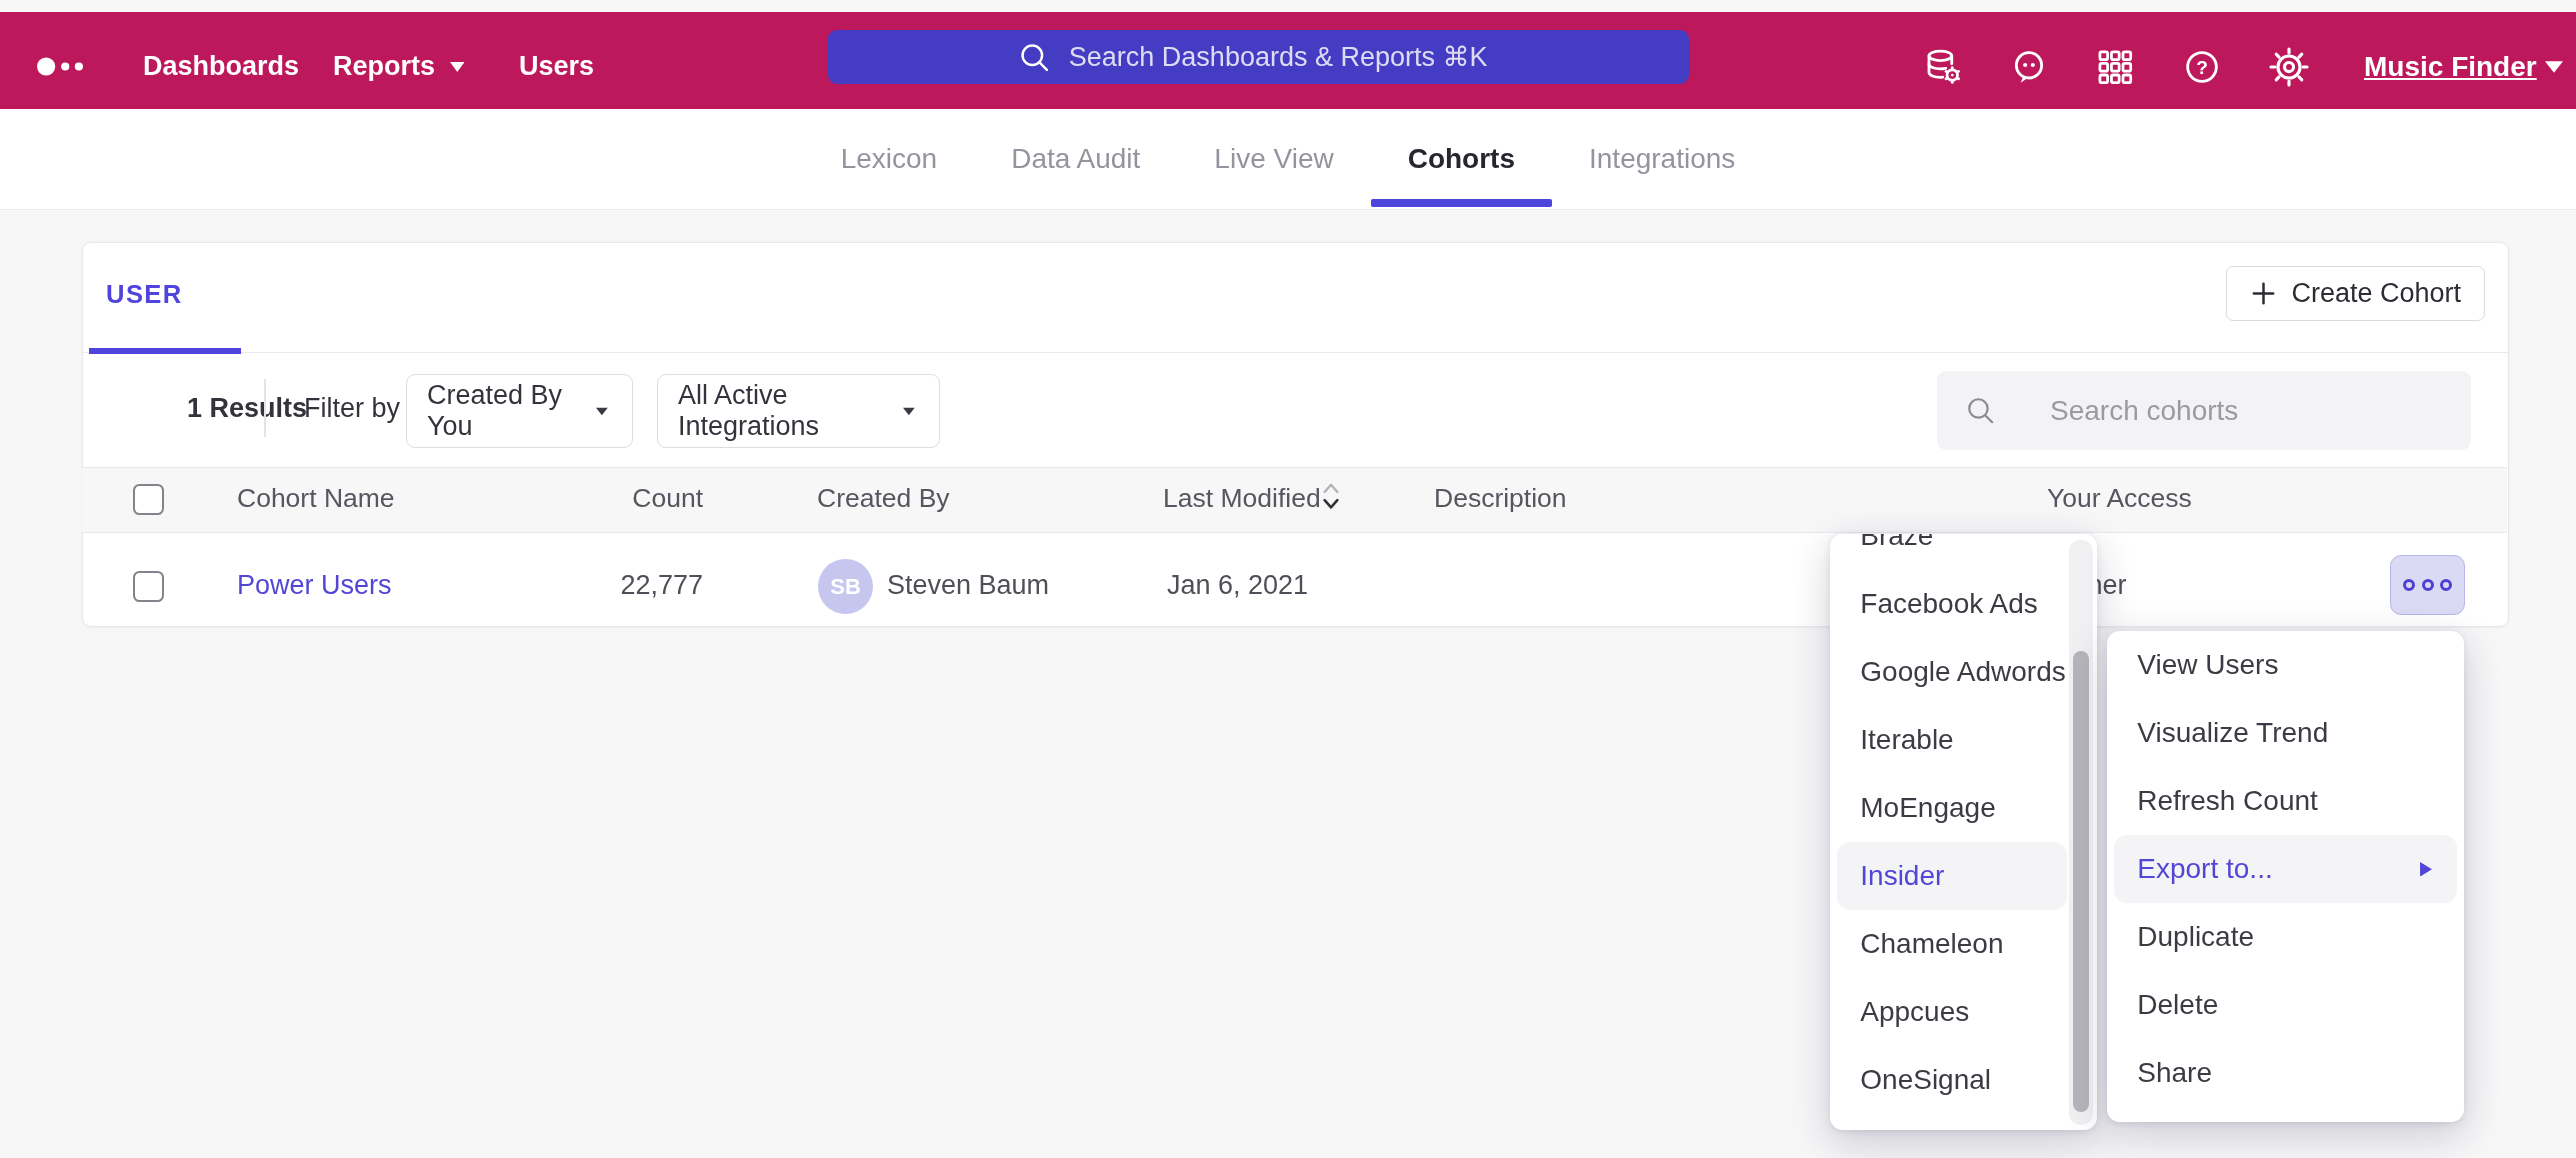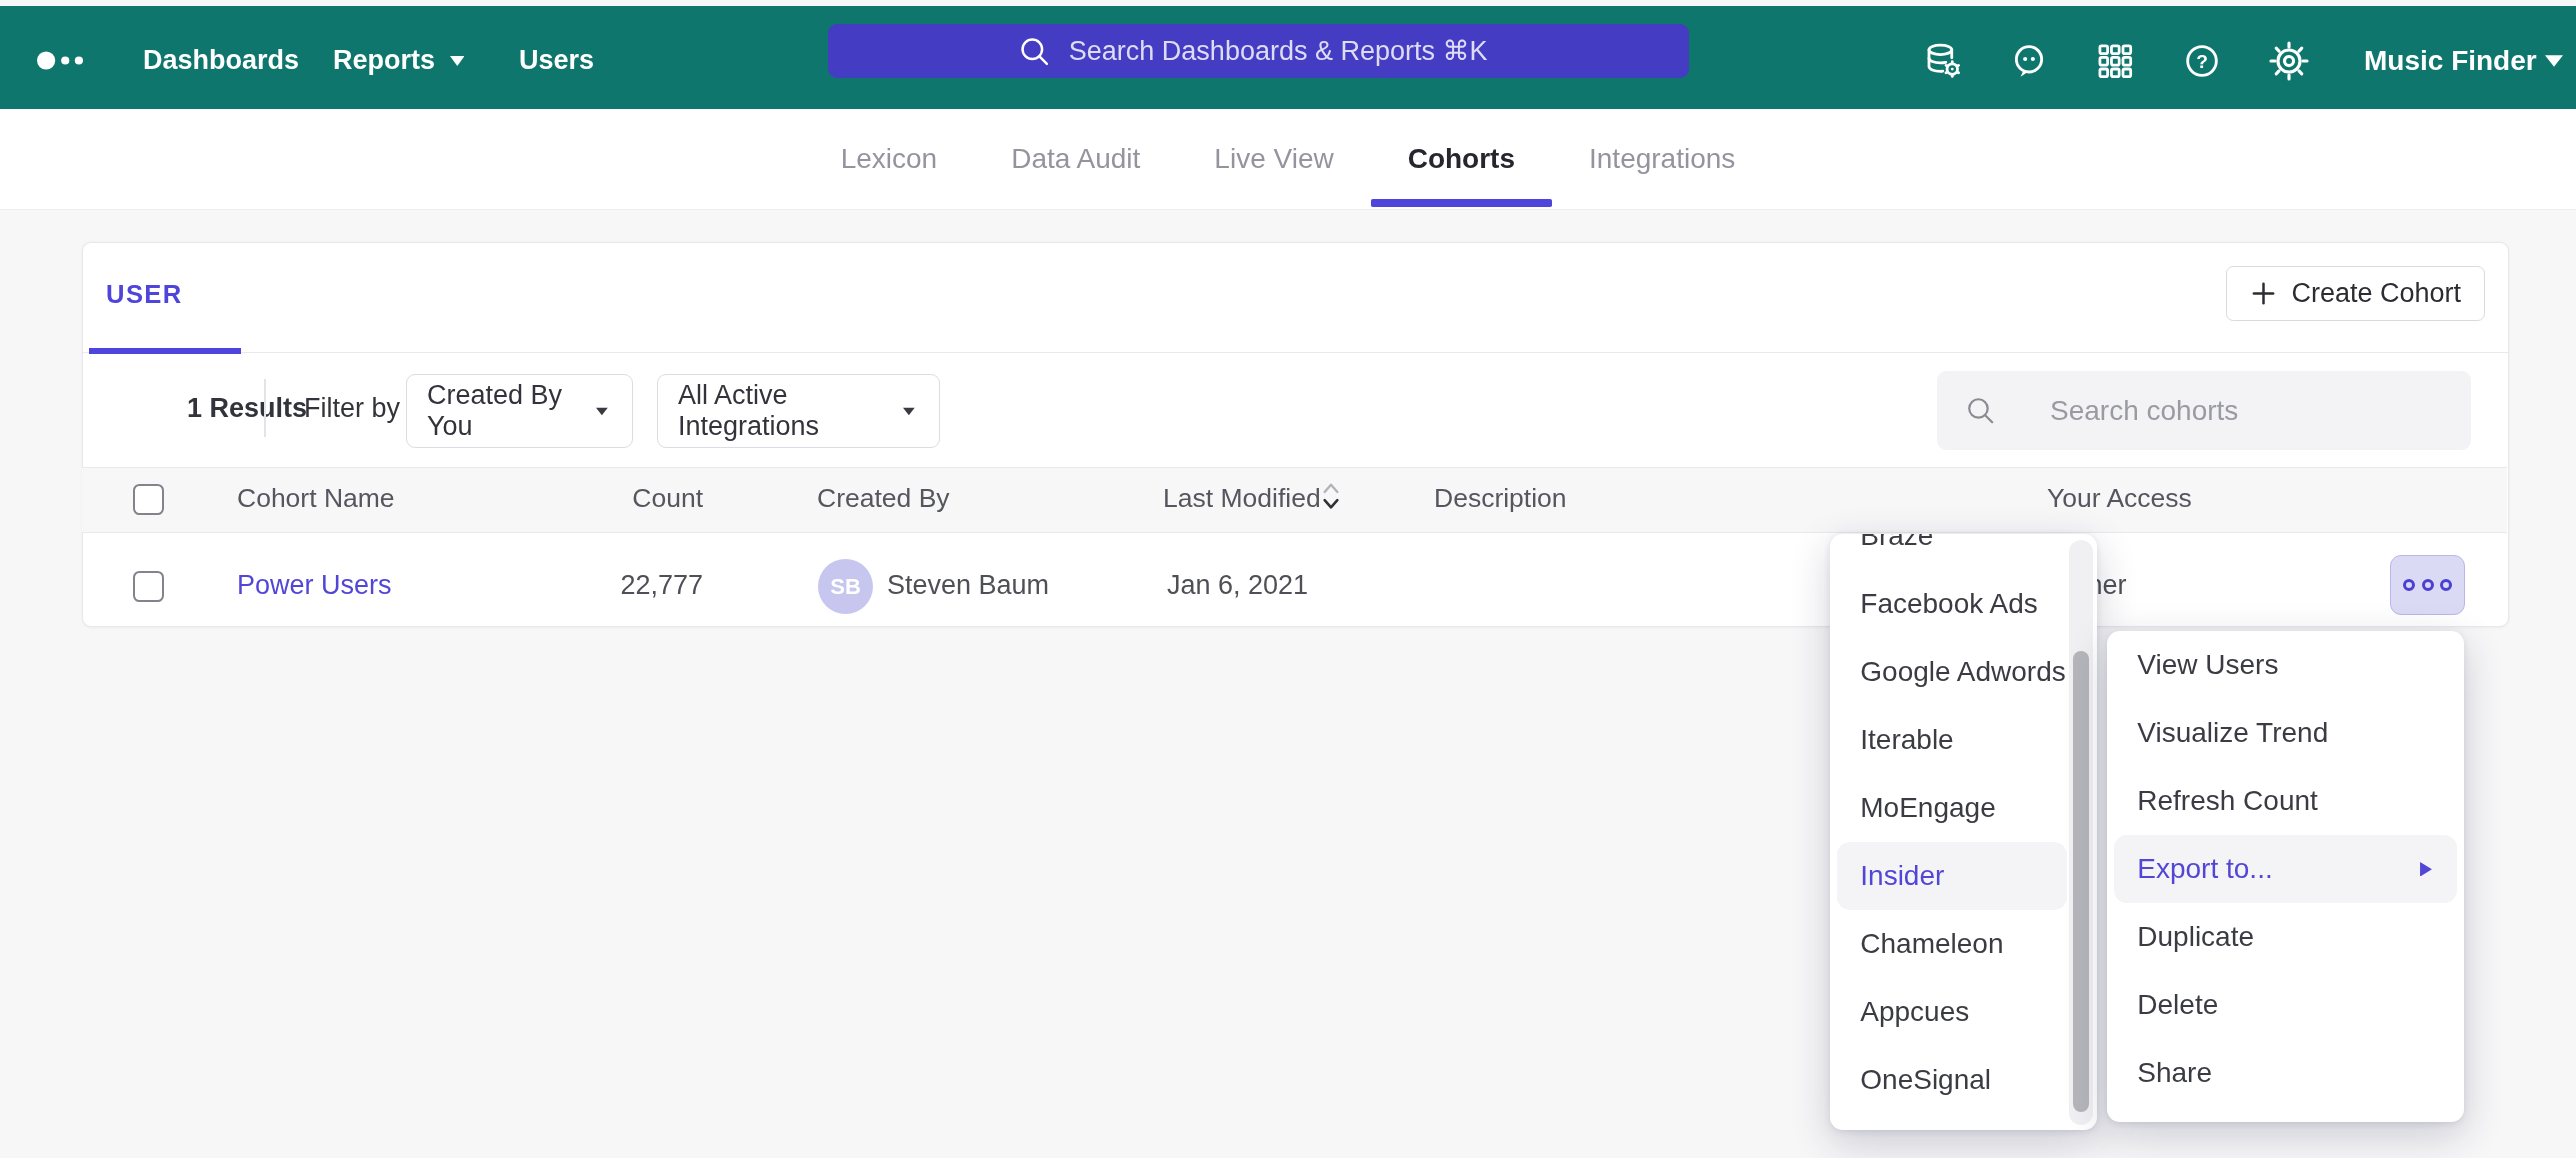--- a/index.html
+++ b/index.html
@@ -1,32 +1,32 @@
 <!DOCTYPE html>
 <html style="font-size:14.6px"><head>
 <meta charset="utf-8">
 <style>
   html,body{margin:0;padding:0;background:#e9e9ec;}
   .screen{position:relative;width:2576px;height:1158px;background:#f7f7f8;overflow:hidden;
           font-family:"Liberation Sans",sans-serif;-webkit-font-smoothing:antialiased;}
   .abs{position:absolute;}
 
   
-  .topnav{position:absolute;left:0;top:6px;width:2576px;height:109px;background:#0f766e;}
+  .topnav{position:absolute;left:0;top:12px;width:2576px;height:109px;background:#be185d;}
   .navlink{position:absolute;top:0;height:109px;display:flex;align-items:center;gap:14.6px;
            color:#fff;font-size:27px;font-weight:600;cursor:pointer;}
   .navsearch{position:absolute;left:828px;top:18px;width:861px;height:54px;background:#443cc2;
              border-radius:9px;display:flex;align-items:center;justify-content:center;gap:14.6px;}
   .navsearch input{background:transparent;border:none;outline:none;width:429px;
                    font-family:"Liberation Sans",sans-serif;font-size:27px;color:#fff;}
   .navsearch input::placeholder{color:rgba(255,255,255,0.82);}
   .nav-iconbtn{position:absolute;top:34px;width:42px;height:42px;display:flex;align-items:center;
                justify-content:center;cursor:pointer;}
   .projname{position:absolute;top:0;height:109px;display:flex;align-items:center;gap:8px;
-            color:#fff;font-size:28px;font-weight:700;cursor:pointer;}
+            color:#fff;font-size:28px;font-weight:700;cursor:pointer;text-decoration:underline;}
 
   
   .tabbar{position:absolute;left:0;top:109px;width:2576px;height:100px;background:#ffffff;
           display:flex;justify-content:center;border-bottom:0.9px solid #ececef;}
   .tab{position:relative;height:100px;display:flex;align-items:center;padding:0 37px;
        font-size:28px;color:#94949f;cursor:pointer;}
   .tab.active{color:#26262e;font-weight:700;}
   .tab.active .tab-underline{position:absolute;left:0;right:0;bottom:1.8px;height:8.2px;
        background:#4f44db;border-radius:1.8px;}
 

